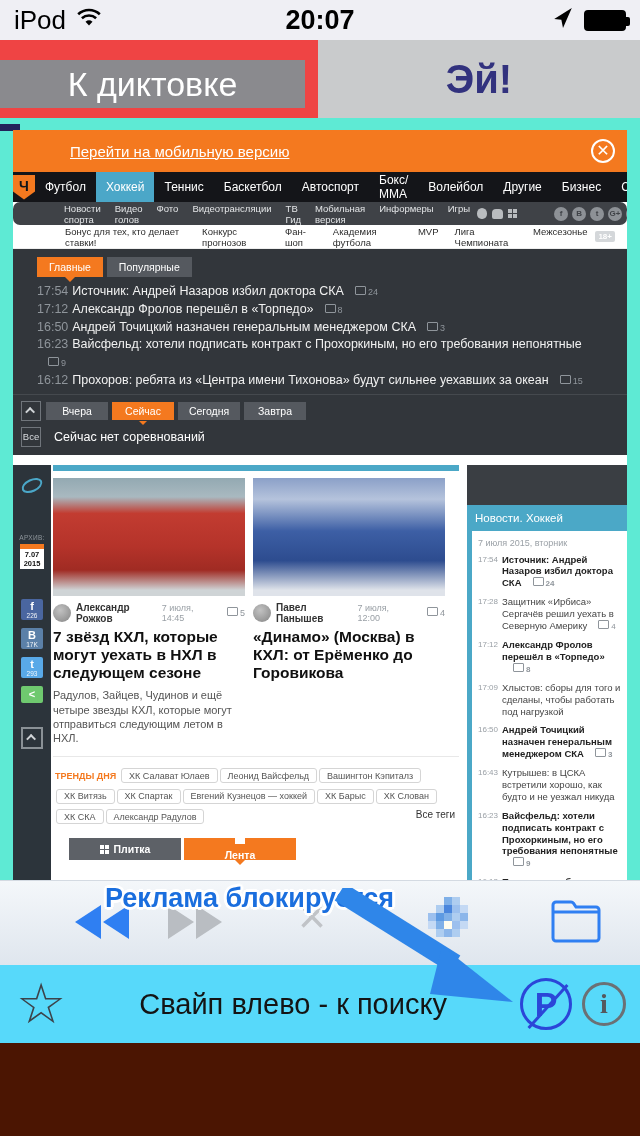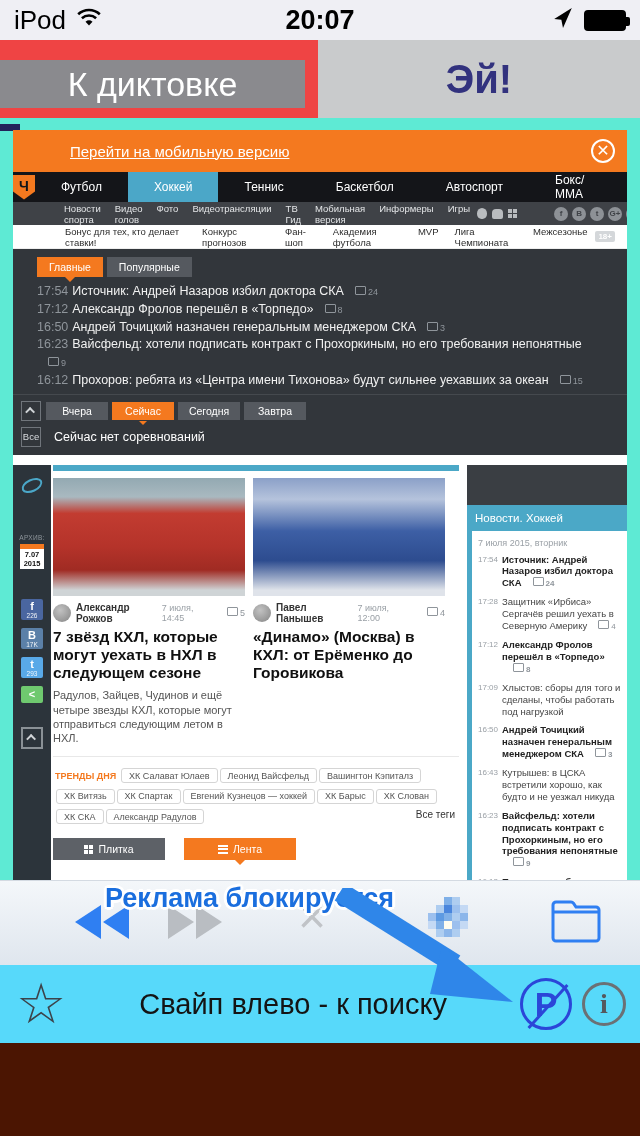--- a/index.html
+++ b/index.html
@@ -27,24 +27,24 @@
   .page { background:#fff; height:750px; overflow:hidden; position:relative; }
 
   .banner { height:42px; background:#f4791f; position:relative; display:flex; align-items:center; }
   .banner a { color:#fff; font-size:15px; text-decoration:underline; margin-left:57px; }
   .banner-close { position:absolute; right:12px; top:9px; width:24px; height:24px; border:2px solid #fff; border-radius:50%; color:#fff; font-size:16px; line-height:20px; text-align:center; }
 
   .nav1 { height:30px; background:#141519; display:flex; align-items:stretch; color:#fff; }
   .logo { width:42px; display:flex; align-items:center; justify-content:center; }
   .shield { width:22px; height:25px; background:#f4791f; clip-path:polygon(0 0,100% 0,100% 68%,50% 100%,0 68%); color:#141519; font-weight:bold; font-size:14px; text-align:center; line-height:22px; }
   .nav1-items { display:flex; list-style:none; align-items:stretch; }
-  .nav1-items li { display:flex; align-items:center; padding:0 26px; font-size:12px; }
+  .nav1-items li { display:flex; align-items:center; padding:0 10px; font-size:12px; }
   .nav1-items li.active { background:#4ba7c8; }
 
-  .nav2 { height:23px; background:#3f4247; display:flex; align-items:center; color:#e3e5e7; font-size:9.5px; padding-left:44px; }
+  .nav2 { height:23px; background:#3f4247; display:flex; align-items:center; color:#e3e5e7; font-size:9.5px; padding-left:44px;border-radius:7px; }
   .nav2-items { display:flex; list-style:none; }
   .nav2-items li { padding:0 7px; }
   .nav2-right { margin-left:auto; display:flex; align-items:center; gap:5px; padding-right:10px; }
   .plat { display:inline-block; }
   .plat-apple { width:10px; height:11px; background:#b9bcbf; border-radius:50% 50% 45% 45%; }
   .plat-android { width:11px; height:10px; background:#b9bcbf; border-radius:4px 4px 2px 2px; }
   .plat-win { width:10px; height:10px; display:grid; grid-template-columns:4px 4px; grid-gap:1px; }
   .plat-win i { background:#b9bcbf; width:4px; height:4px; }
   .soc { width:14px; height:14px; border-radius:50%; background:#8d9196; color:#3f4247; font-size:8px; font-weight:bold; display:inline-flex; align-items:center; justify-content:center; }
 
@@ -103,23 +103,23 @@
   .cauthor { font-size:10px; font-weight:bold; color:#333; }
   .cmeta { font-size:9px; color:#9aa0a6; }
   .ctitle { font-size:15.5px; font-weight:bold; color:#101010; line-height:1.18; margin-bottom:6px; }
   .ctext { font-size:11px; color:#555; line-height:1.3; }
 
   .trends { border-top:1px solid #e8e8e8; margin-top:10px; padding:8px 2px 4px; position:relative; }
   .trlabel { color:#f4791f; font-weight:bold; font-size:9px; margin-right:4px; }
   .tag { display:inline-block; border:1px solid #d5d5d5; border-radius:3px; color:#555; font-size:9px; padding:1.5px 7px; margin:2px 1px; }
   .alltags { position:absolute; right:4px; bottom:10px; font-size:10px; color:#333; }
 
-  .viewtabs { display:flex; gap:19px; margin:8px 0 2px; }
+  .viewtabs { display:flex; gap:3px; margin:8px 16px 2px;font-weight:bold; }
   .vtab { position:relative; width:112px; height:22px; color:#fff; font-size:10.5px; display:flex; align-items:center; justify-content:center; gap:5px; background:#5d6167; }
-  .vtab.active { background:#f4791f; }
+  .vtab.active { background:#f4791f;flex-direction:column; }
   .vtab.active::after { content:""; position:absolute; left:50%; bottom:-5px; margin-left:-5px; border:5px solid transparent; border-top-color:#f4791f; border-bottom:0; }
   .ic-grid { width:9px; height:9px; display:grid; grid-template-columns:4px 4px; grid-gap:1px; }
   .ic-grid i { background:#fff; }
   .ic-list { width:10px; height:9px; display:flex; flex-direction:column; justify-content:space-between; }
   .ic-list i { height:2px; background:#fff; }
 
   .feed { display:flex; gap:10px; padding:12px 0 0; }
 
   .rightcol { flex:1; }
   .rc-dark { height:40px; background:#3a3e43; }

